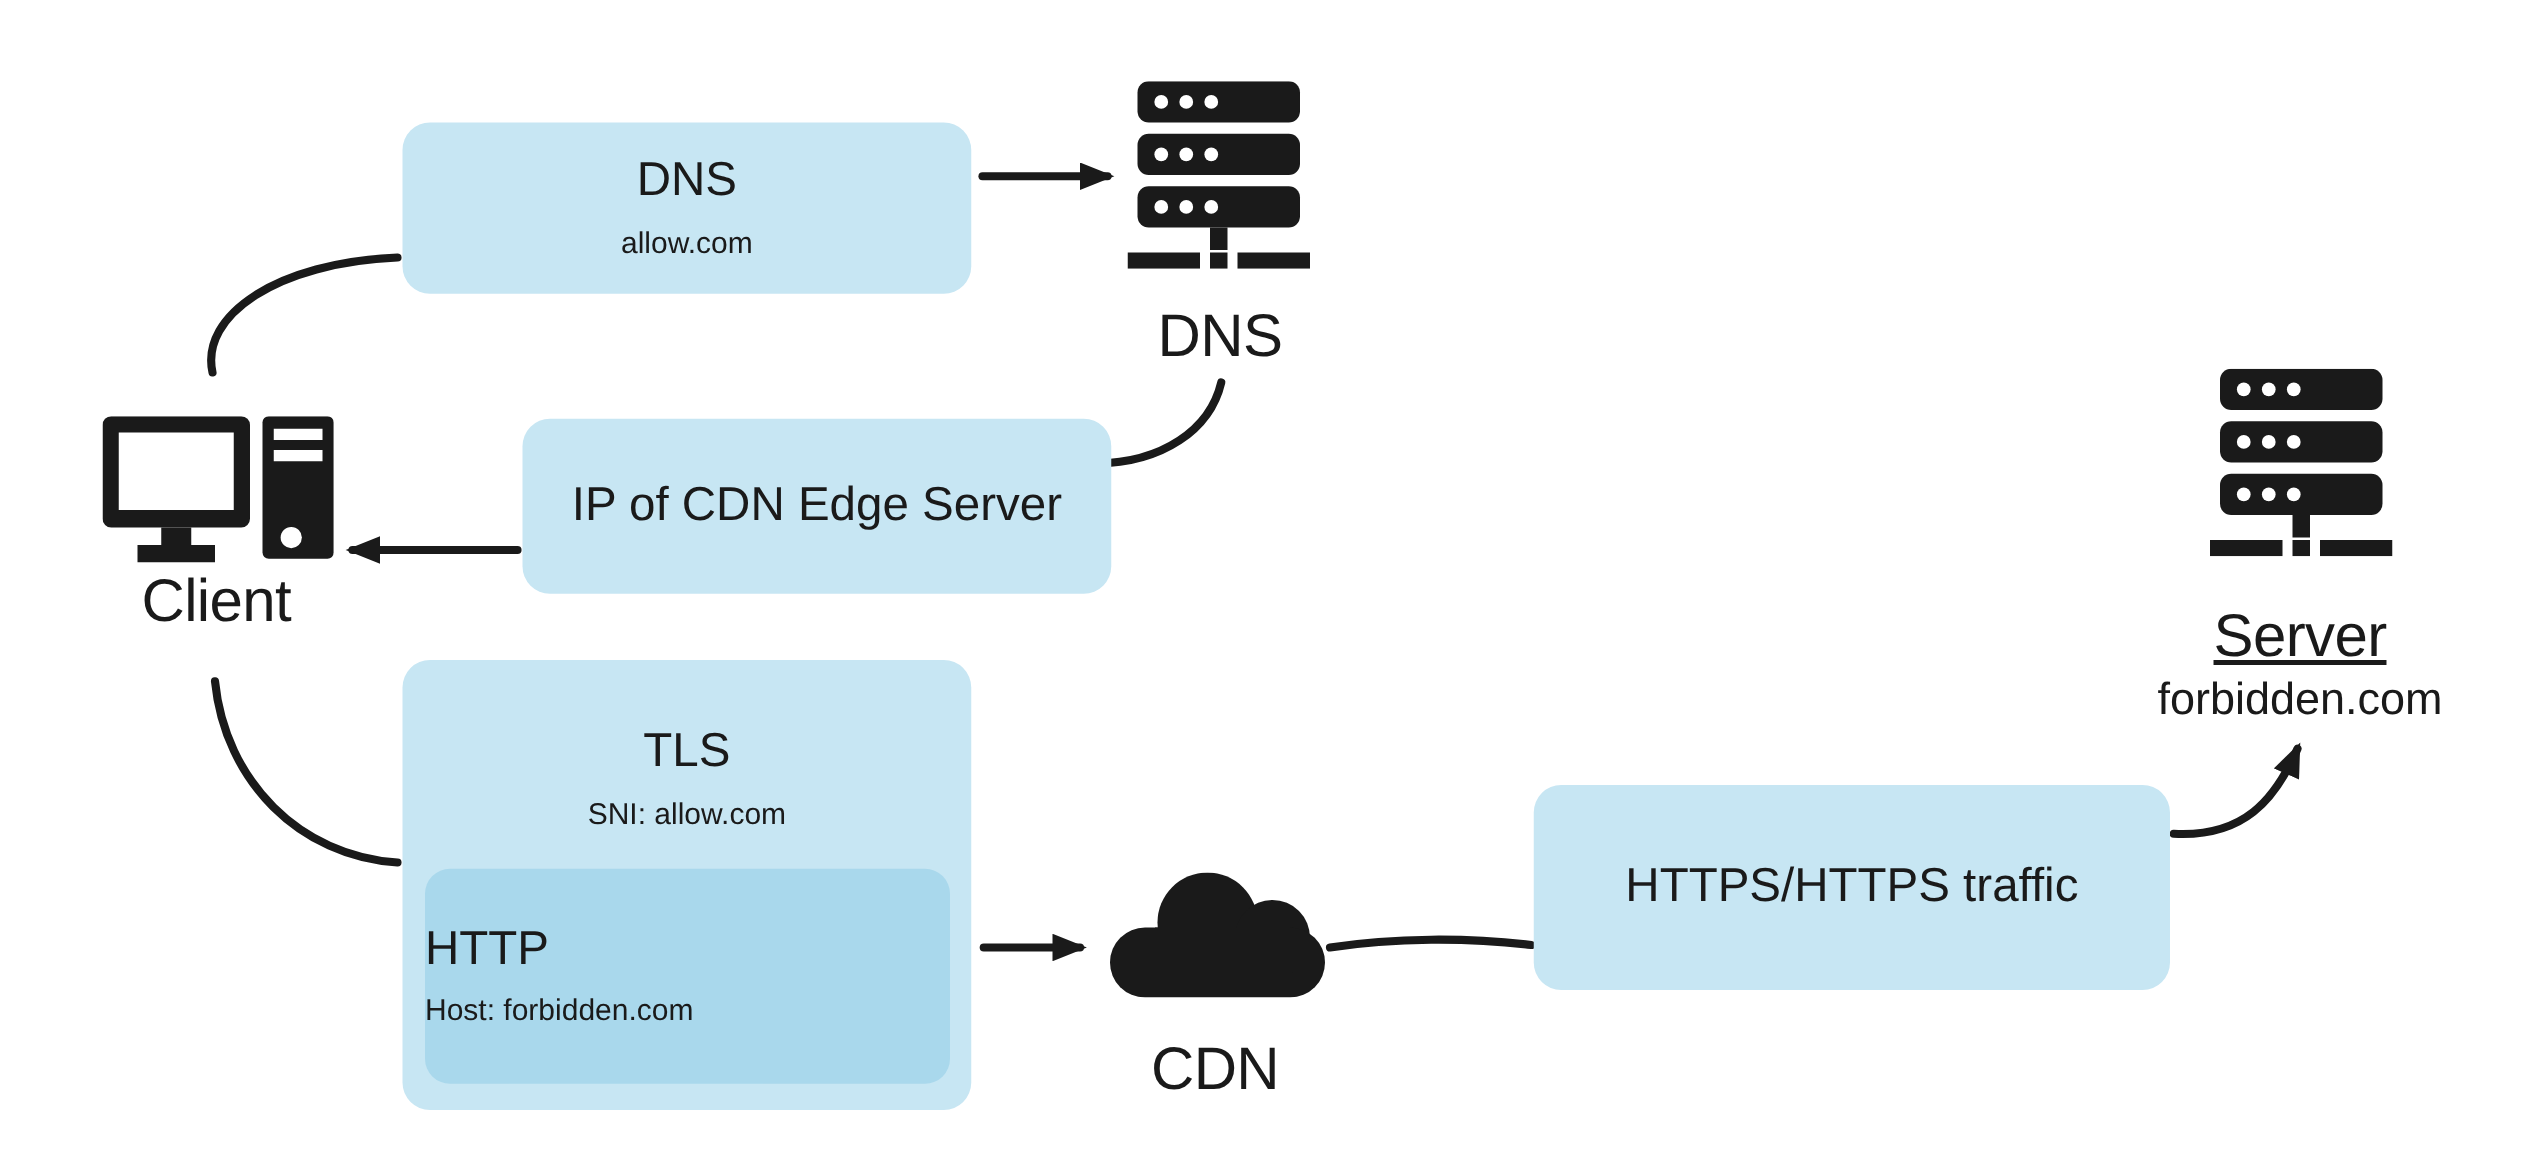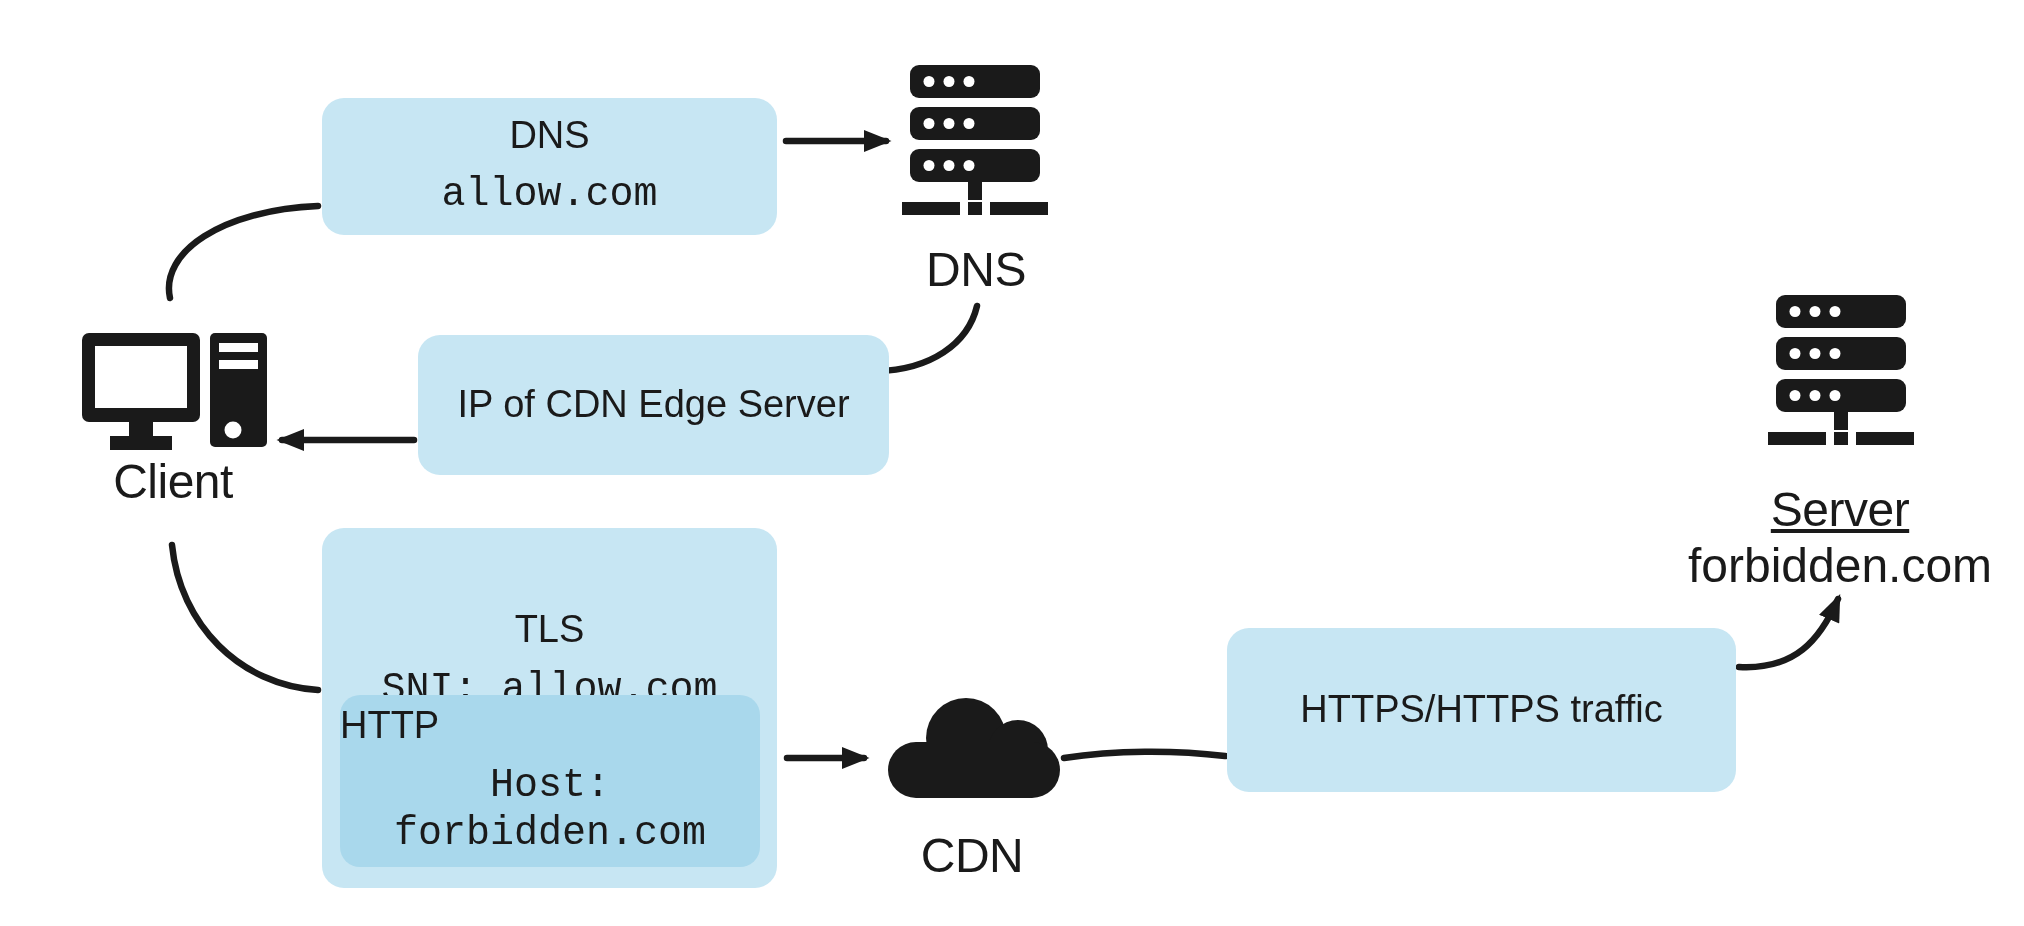--- a/index.html
+++ b/index.html
@@ -22,41 +22,41 @@
   
   .mbox{
     position:absolute;
     background:var(--box-light);
     border-radius:22px;
     display:flex;flex-direction:column;
     align-items:center;justify-content:center;
     text-align:center;
   }
   .mbox .title{font-size:38px;line-height:1.15;color:var(--ink);}
-  .mbox .subtitle{font-size:40px;line-height:1.2;margin-top:14px;color:var(--ink);font-family:Liberation Mono, monospace;}
+  .mbox .subtitle{font-size:24px;line-height:1.2;margin-top:14px;color:var(--ink);}
   .mbox.single .title{font-size:38px;}
 
   #dns-query-box{left:322px;top:98px;width:455px;height:137px;}
   #dns-response-box{left:418px;top:335px;width:471px;height:140px;}
-  #tls-box{left:322px;top:528px;width:455px;height:360px;justify-content:flex-start;padding-top:80px;}
+  #tls-box{left:322px;top:528px;width:455px;height:360px;justify-content:flex-start;padding-top:52px;}
   #http-box{
     position:absolute;left:18px;right:17px;bottom:21px;height:172px;
     background:var(--box-inner);border-radius:20px;
     display:flex;flex-direction:column;align-items:flex-start;justify-content:center;
   }
   #traffic-box{left:1227px;top:628px;width:509px;height:164px;}
 
   
   .node-label{
     position:absolute;transform:translateX(-50%);
     font-size:48px;letter-spacing:-0.5px;white-space:nowrap;color:var(--ink);
   }
   .node-sublabel{
     position:absolute;transform:translateX(-50%);
-    font-size:48px;white-space:nowrap;color:var(--ink);text-align:right;
+    font-size:36px;white-space:nowrap;color:var(--ink);text-align:right;
   }
 
   
   .icon{position:absolute;}
   .icon svg{display:block;}
   .ink-fill{fill:var(--ink);}
   .bg-fill{fill:var(--background);}
 
   
   #connectors{position:absolute;left:0;top:0;pointer-events:none;}

